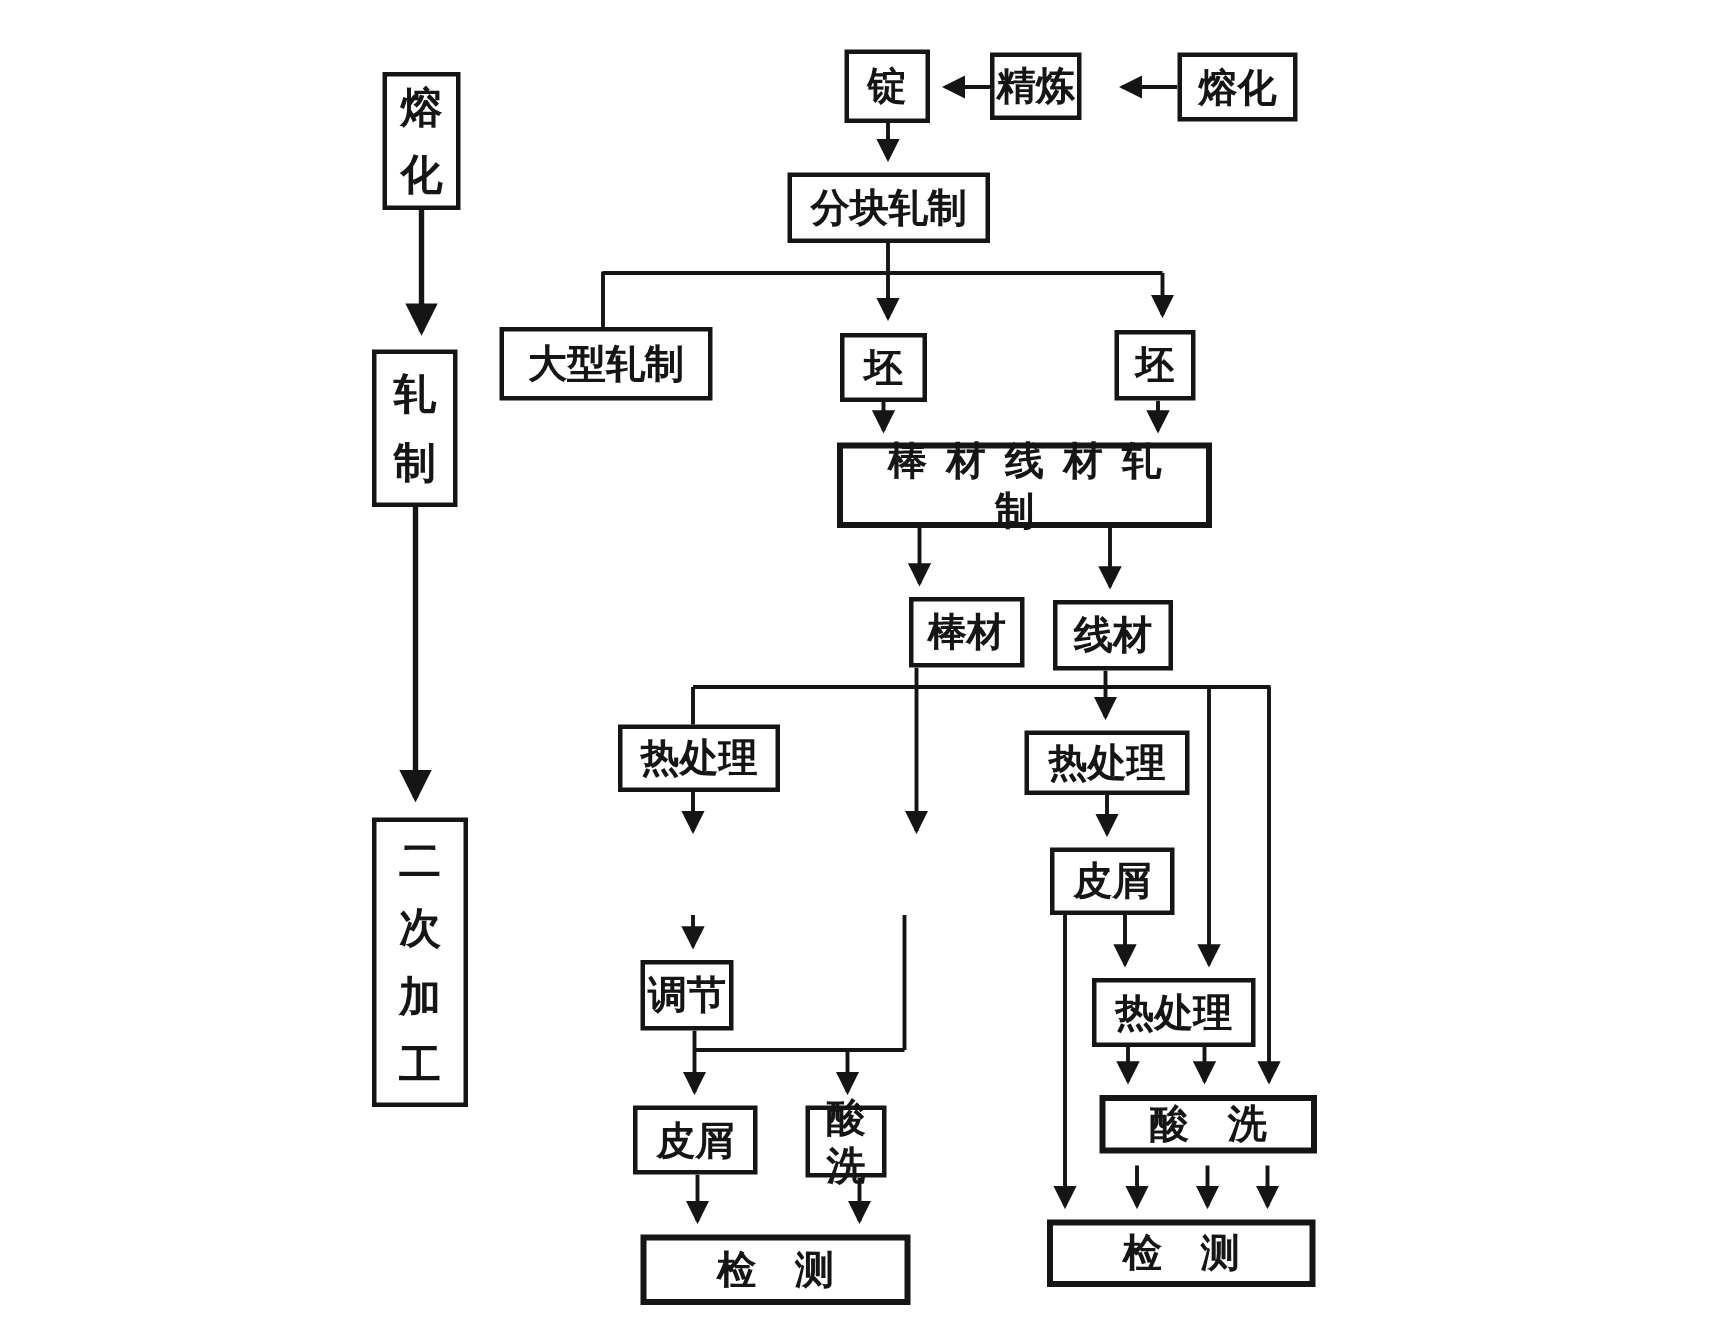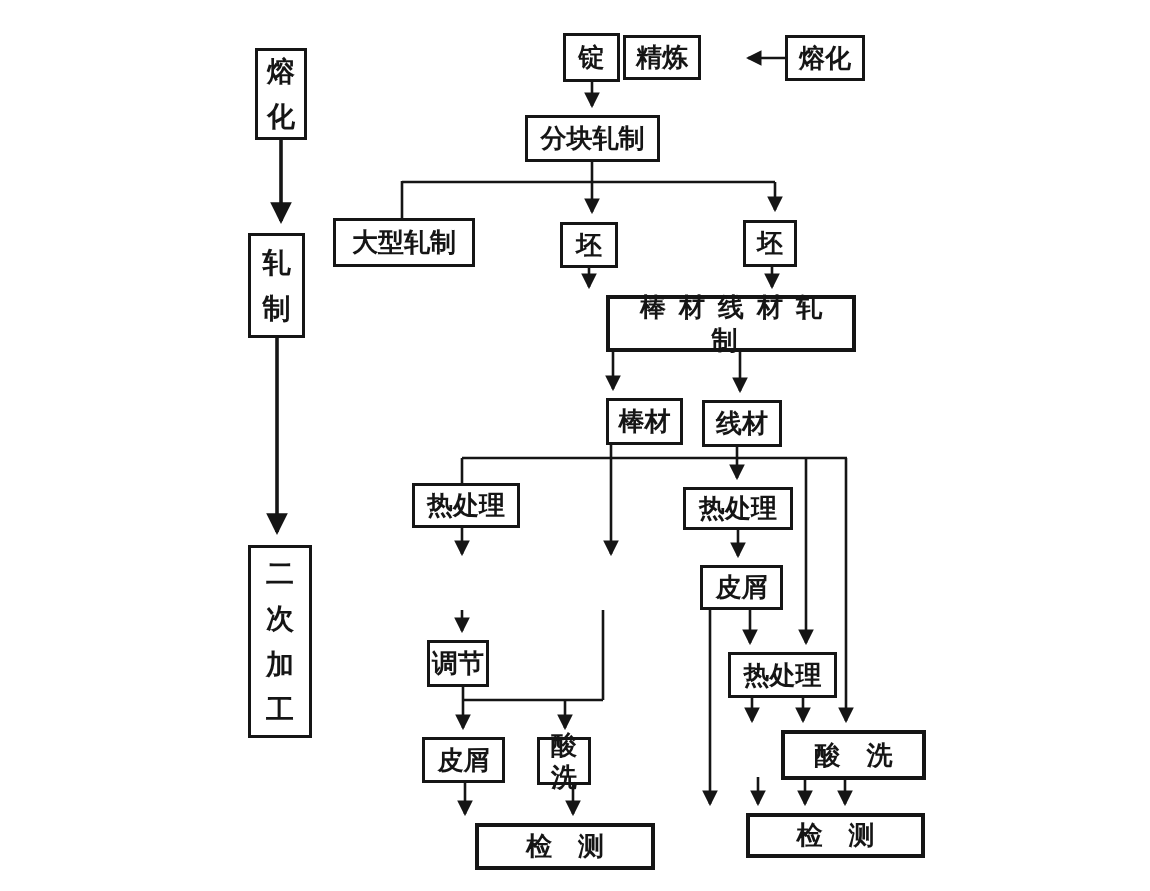--- a/index.html
+++ b/index.html
@@ -18,21 +18,21 @@
     background:#ffffff;
     color:#151515;
     display:flex;align-items:center;justify-content:center;
     font-weight:bold;
     font-size:26px;
     white-space:pre-line;
     text-align:center;
     line-height:1.25;
     z-index:2;
   }
-  .thick{border-width:4px;margin-left:48px;}
+  .thick{border-width:4px;}
   .v{line-height:1.62;font-size:28px;}
   .sp{letter-spacing:13px;text-indent:13px;}
 </style>
 </head>
 <body>
 
 <div id="canvas">
 
   <svg id="wires" viewBox="0 0 1150 891" xmlns="http://www.w3.org/2000/svg">
     <defs>
@@ -103,38 +103,38 @@
   <div class="node v" style="left:255px;top:48px;width:52px;height:92px">熔
 化</div>
   <div class="node v" style="left:248px;top:233px;width:57px;height:105px">轧
 制</div>
   <div class="node v" style="left:248px;top:545px;width:64px;height:193px">二
 次
 加
 工</div>
 
   <div class="node" style="left:563px;top:33px;width:57px;height:49px">锭</div>
-  <div class="node" style="left:623px;top:35px;width:78px;height:45px">精炼</div>
+  <div class="node" style="left:660px;top:35px;width:61px;height:45px">精炼</div>
   <div class="node" style="left:785px;top:35px;width:80px;height:46px">熔化</div>
 
   <div class="node" style="left:525px;top:115px;width:135px;height:47px">分块轧制</div>
   <div class="node" style="left:333px;top:218px;width:142px;height:49px">大型轧制</div>
   <div class="node" style="left:560px;top:222px;width:58px;height:46px">坯</div>
   <div class="node" style="left:743px;top:220px;width:54px;height:47px">坯</div>
 
   <div class="node thick sp" style="left:558px;top:295px;width:250px;height:57px">棒材线材轧制</div>
   <div class="node" style="left:606px;top:398px;width:77px;height:47px">棒材</div>
   <div class="node" style="left:702px;top:400px;width:80px;height:47px">线材</div>
 
   <div class="node" style="left:412px;top:483px;width:108px;height:45px">热处理</div>
   <div class="node" style="left:683px;top:487px;width:110px;height:43px">热处理</div>
   <div class="node" style="left:700px;top:565px;width:83px;height:45px">皮屑</div>
   <div class="node" style="left:427px;top:640px;width:62px;height:47px">调节</div>
   <div class="node" style="left:728px;top:652px;width:109px;height:46px">热处理</div>
 
   <div class="node" style="left:422px;top:737px;width:83px;height:46px">皮屑</div>
   <div class="node" style="left:537px;top:737px;width:54px;height:48px">酸洗</div>
-  <div class="node thick" style="left:733px;top:730px;width:145px;height:50px">酸　洗</div>
+  <div class="node thick" style="left:733px;top:730px;width:145px;height:39px">酸　洗</div>
 
   <div class="node thick" style="left:427px;top:823px;width:180px;height:47px">检　测</div>
   <div class="node thick" style="left:698px;top:813px;width:179px;height:45px">检　测</div>
 
 </div>
 
 </body></html>

